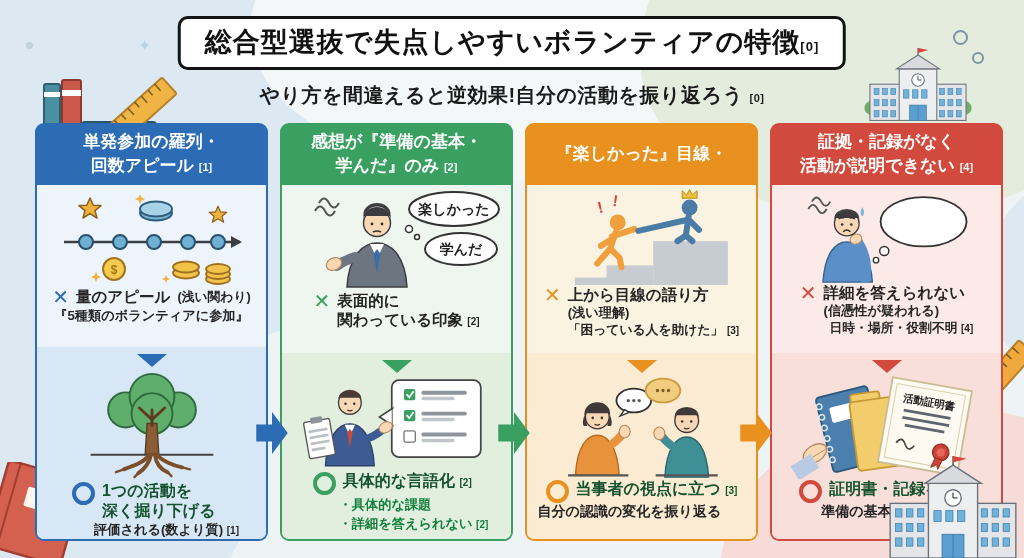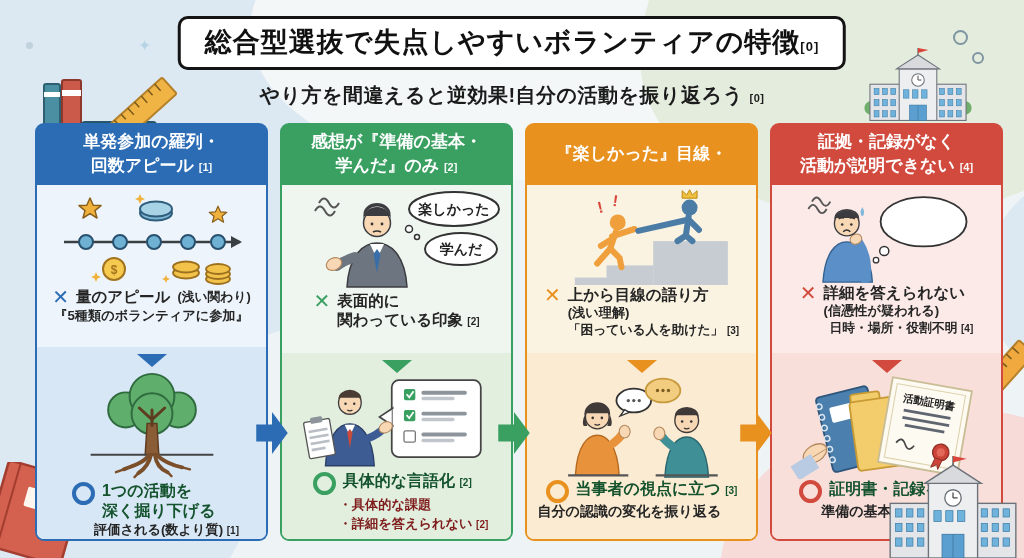--- a/index.html
+++ b/index.html
@@ -60,21 +60,21 @@
   .xmark{font-size:20px;font-weight:900;color:var(--ac);line-height:1;flex:none;}
   .ring{width:15px;height:15px;border:4.5px solid var(--ac);border-radius:50%;flex:none;margin-top:1px;}
   .row{display:flex;align-items:flex-start;gap:7px;padding:0 8px;}
   .t16{font-size:16px;font-weight:800;line-height:1.25;color:#14532d;}
   .t15{font-size:15.5px;font-weight:800;line-height:1.25;color:#252525;}
   .t14{font-size:14px;font-weight:800;color:#252525;}
   .t13b{font-size:13.2px;font-weight:800;color:#252525;}
   .t13{font-size:12.8px;font-weight:800;color:#252525;}
   .quote{text-align:center;margin-top:0;}
   .gsub{margin-top:0;}
-  .bullets{font-size:13.2px;font-weight:800;line-height:1.45;color:#7f1d1d;}
+  .bullets{font-size:13.2px;font-weight:800;line-height:1.45;color:#15803d;}
 
   .chev{position:absolute;z-index:4;top:412px;}
   svg text{font-family:"Liberation Sans","DejaVu Sans",sans-serif;}
 </style>
 </head>
 <body>
 
 <div class="blob b1"></div>
 <div class="blob b2"></div>
 <div class="blob b3"></div>

